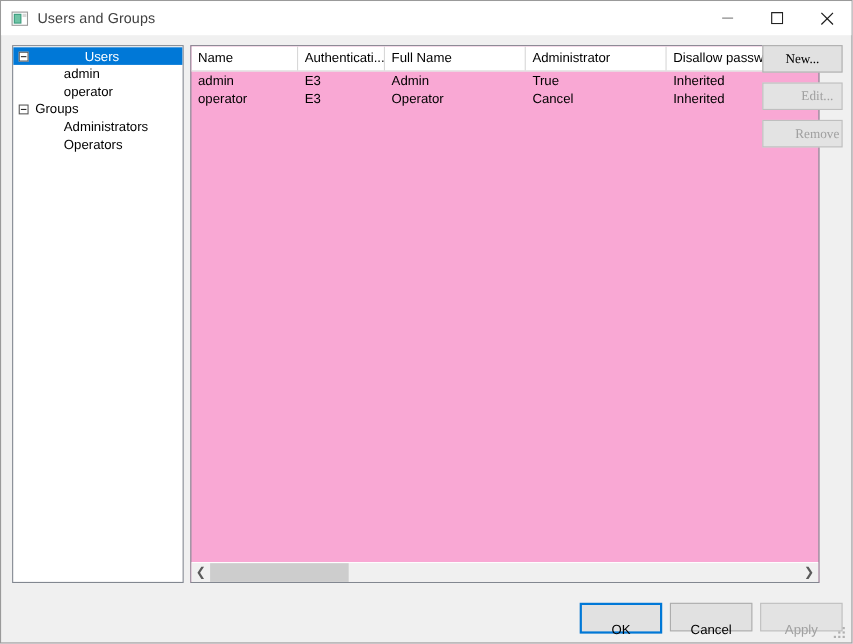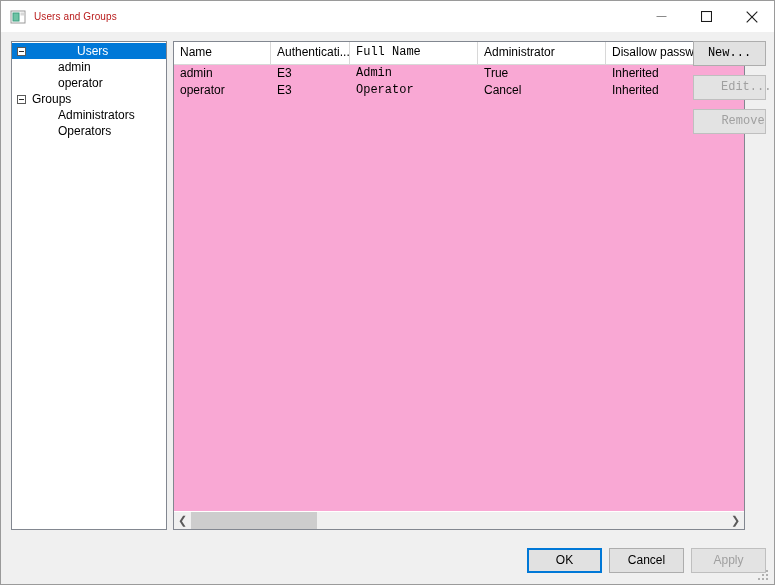--- a/index.html
+++ b/index.html
@@ -39,22 +39,22 @@
   }
   .title-icon {
     width: 16px;
     height: 16px;
     margin-left: 9px;
     margin-right: 8px;
     flex: 0 0 auto;
     position: relative;
   }
   .title-text {
-    font-size: 10px;
-    color: #b91c1c;
+    font-size: 13px;
+    color: #404040;
     letter-spacing: 0.1px;
   }
   .win-controls {
     position: absolute;
     right: 0;
     top: 0;
     height: 31px;
     display: flex;
   }
   .win-btn {
@@ -165,21 +165,21 @@
     box-sizing: border-box;
     padding-left: 6px;
     line-height: 17px;
     font-size: 12px;
     white-space: nowrap;
     overflow: hidden;
     flex: 0 0 auto;
   }
   .c0 { width: 97px; }
   .c1 { width: 79px; }
-  .c2 { width: 128px; font-family: Liberation Mono, monospace; }
+  .c2 { width: 128px; }
   .c3 { width: 128px; }
   .c4 { width: 110px; }
 
   
   .hscroll {
     flex: 0 0 auto;
     height: 17px;
     background: #f0f0f0;
     display: flex;
     align-items: stretch;
@@ -215,21 +215,21 @@
     top: 9px;
     width: 73px;
   }
   .btn {
     display: block;
     width: 73px;
     height: 25px;
     box-sizing: border-box;
     background: #e1e1e1;
     border: 1px solid #adadad;
-    font-family: Liberation Mono, monospace;
+    font-family: Liberation Serif, serif;
     font-size: 12px;
     color: #000000;
     text-align: center;
     line-height: 23px;
     padding: 0;
     margin-bottom: 9px;
   }
   .btn.disabled {
     color: #a0a0a0;
     border-color: #bfbfbf;
@@ -251,21 +251,21 @@
     height: 25px;
     box-sizing: border-box;
     background: #e1e1e1;
     border: 1px solid #adadad;
     font-family: "Liberation Sans", sans-serif;
     font-size: 12px;
     color: #000000;
     text-align: center;
     line-height: 23px;
     top: 12px;
-    padding: 0;
+    padding: 12px;
   }
   #ok-button {
     left: 526px;
     border: 2px solid #0078d7;
     line-height: 21px;
   }
   #cancel-button { left: 608px; }
   #apply-button {
     left: 690px;
     color: #a0a0a0;

